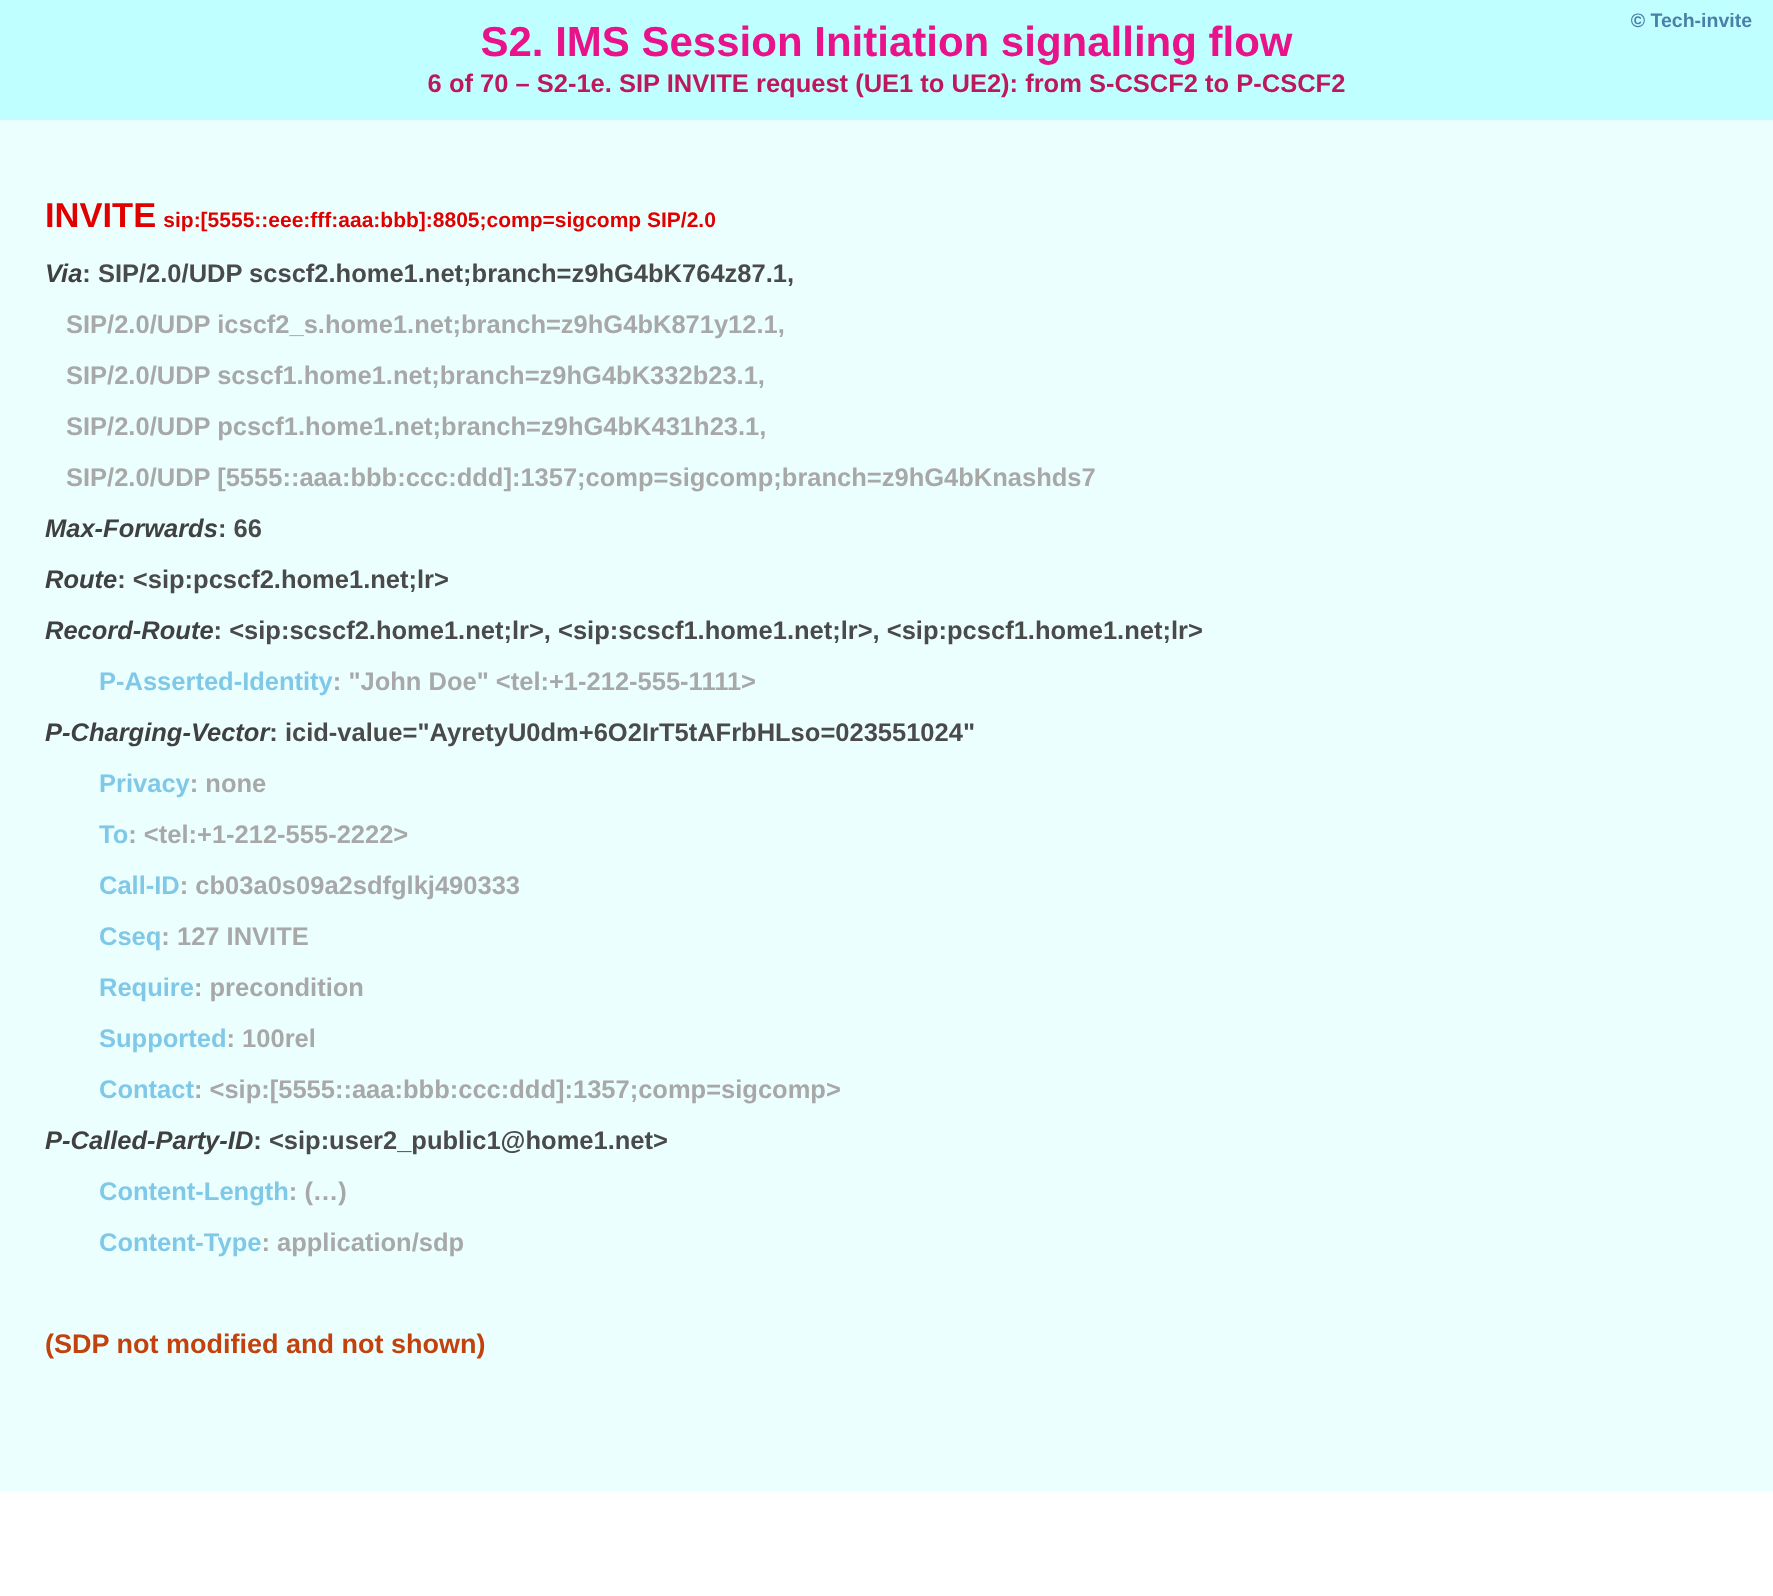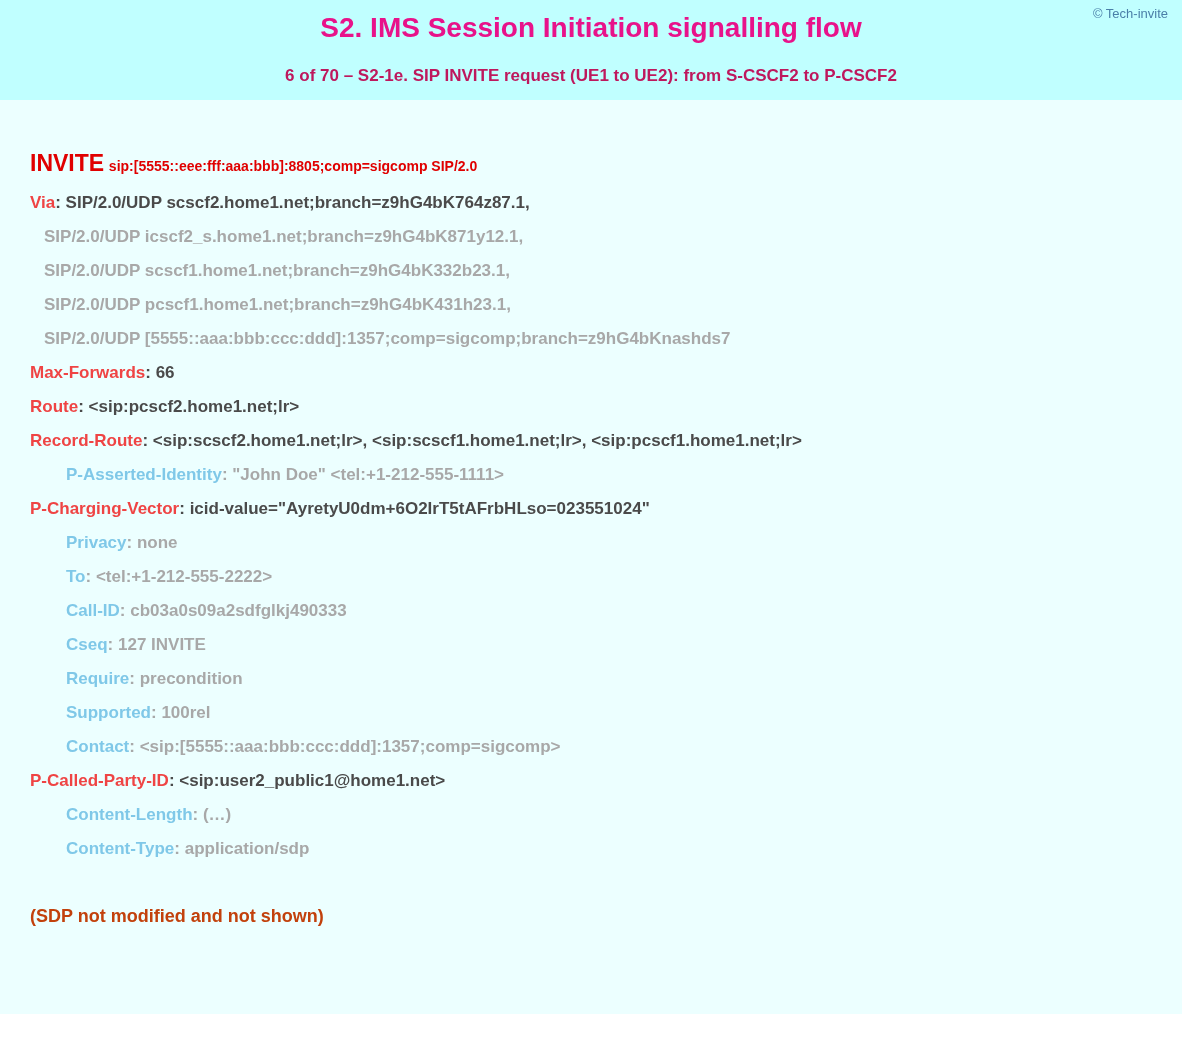--- a/index.html
+++ b/index.html
@@ -13,44 +13,44 @@
     padding: 12px 18px 14px 18px;
     position: relative;
     text-align: center;
   }
   .copyright {
     position: absolute;
     top: 6px;
     right: 14px;
     font-size: 13px;
     color: #4a7fa8;
-    font-weight: normal;
+    font-weight: bold;
   }
   .title {
     color: #e8128a;
     font-size: 28px;
     font-weight: bold;
-    margin-bottom: 22px;
+    margin-bottom: 2px;
     text-align: center;
   }
   .subtitle {
     color: #be185d;
     font-size: 17px;
     font-weight: bold;
   }
   .content {
     background: #ecffff;
     padding: 40px 30px 80px 30px;
     font-size: 17px;
     line-height: 2.0;
     font-weight: bold;
   }
   .req-method { color: #e00000; font-size: 23px; }
   .req-uri { color: #e00000; font-size: 14px; }
-  .hdr-dark { color: #ef4444; }
+  .hdr-dark { color: #404040; font-style: italic; }
   .hdr-light { color: #7fc8e8; margin-left: 36px; }
   .val-dark { color: #4a4a4a; }
   .val-light { color: #a8a8a8; }
   .indent { padding-left: 14px; }
   .note { color: #c2410c; margin-top: 32px; font-size: 18px; }
 </style>
 </head>
 <body>
 
 <div class="banner">

